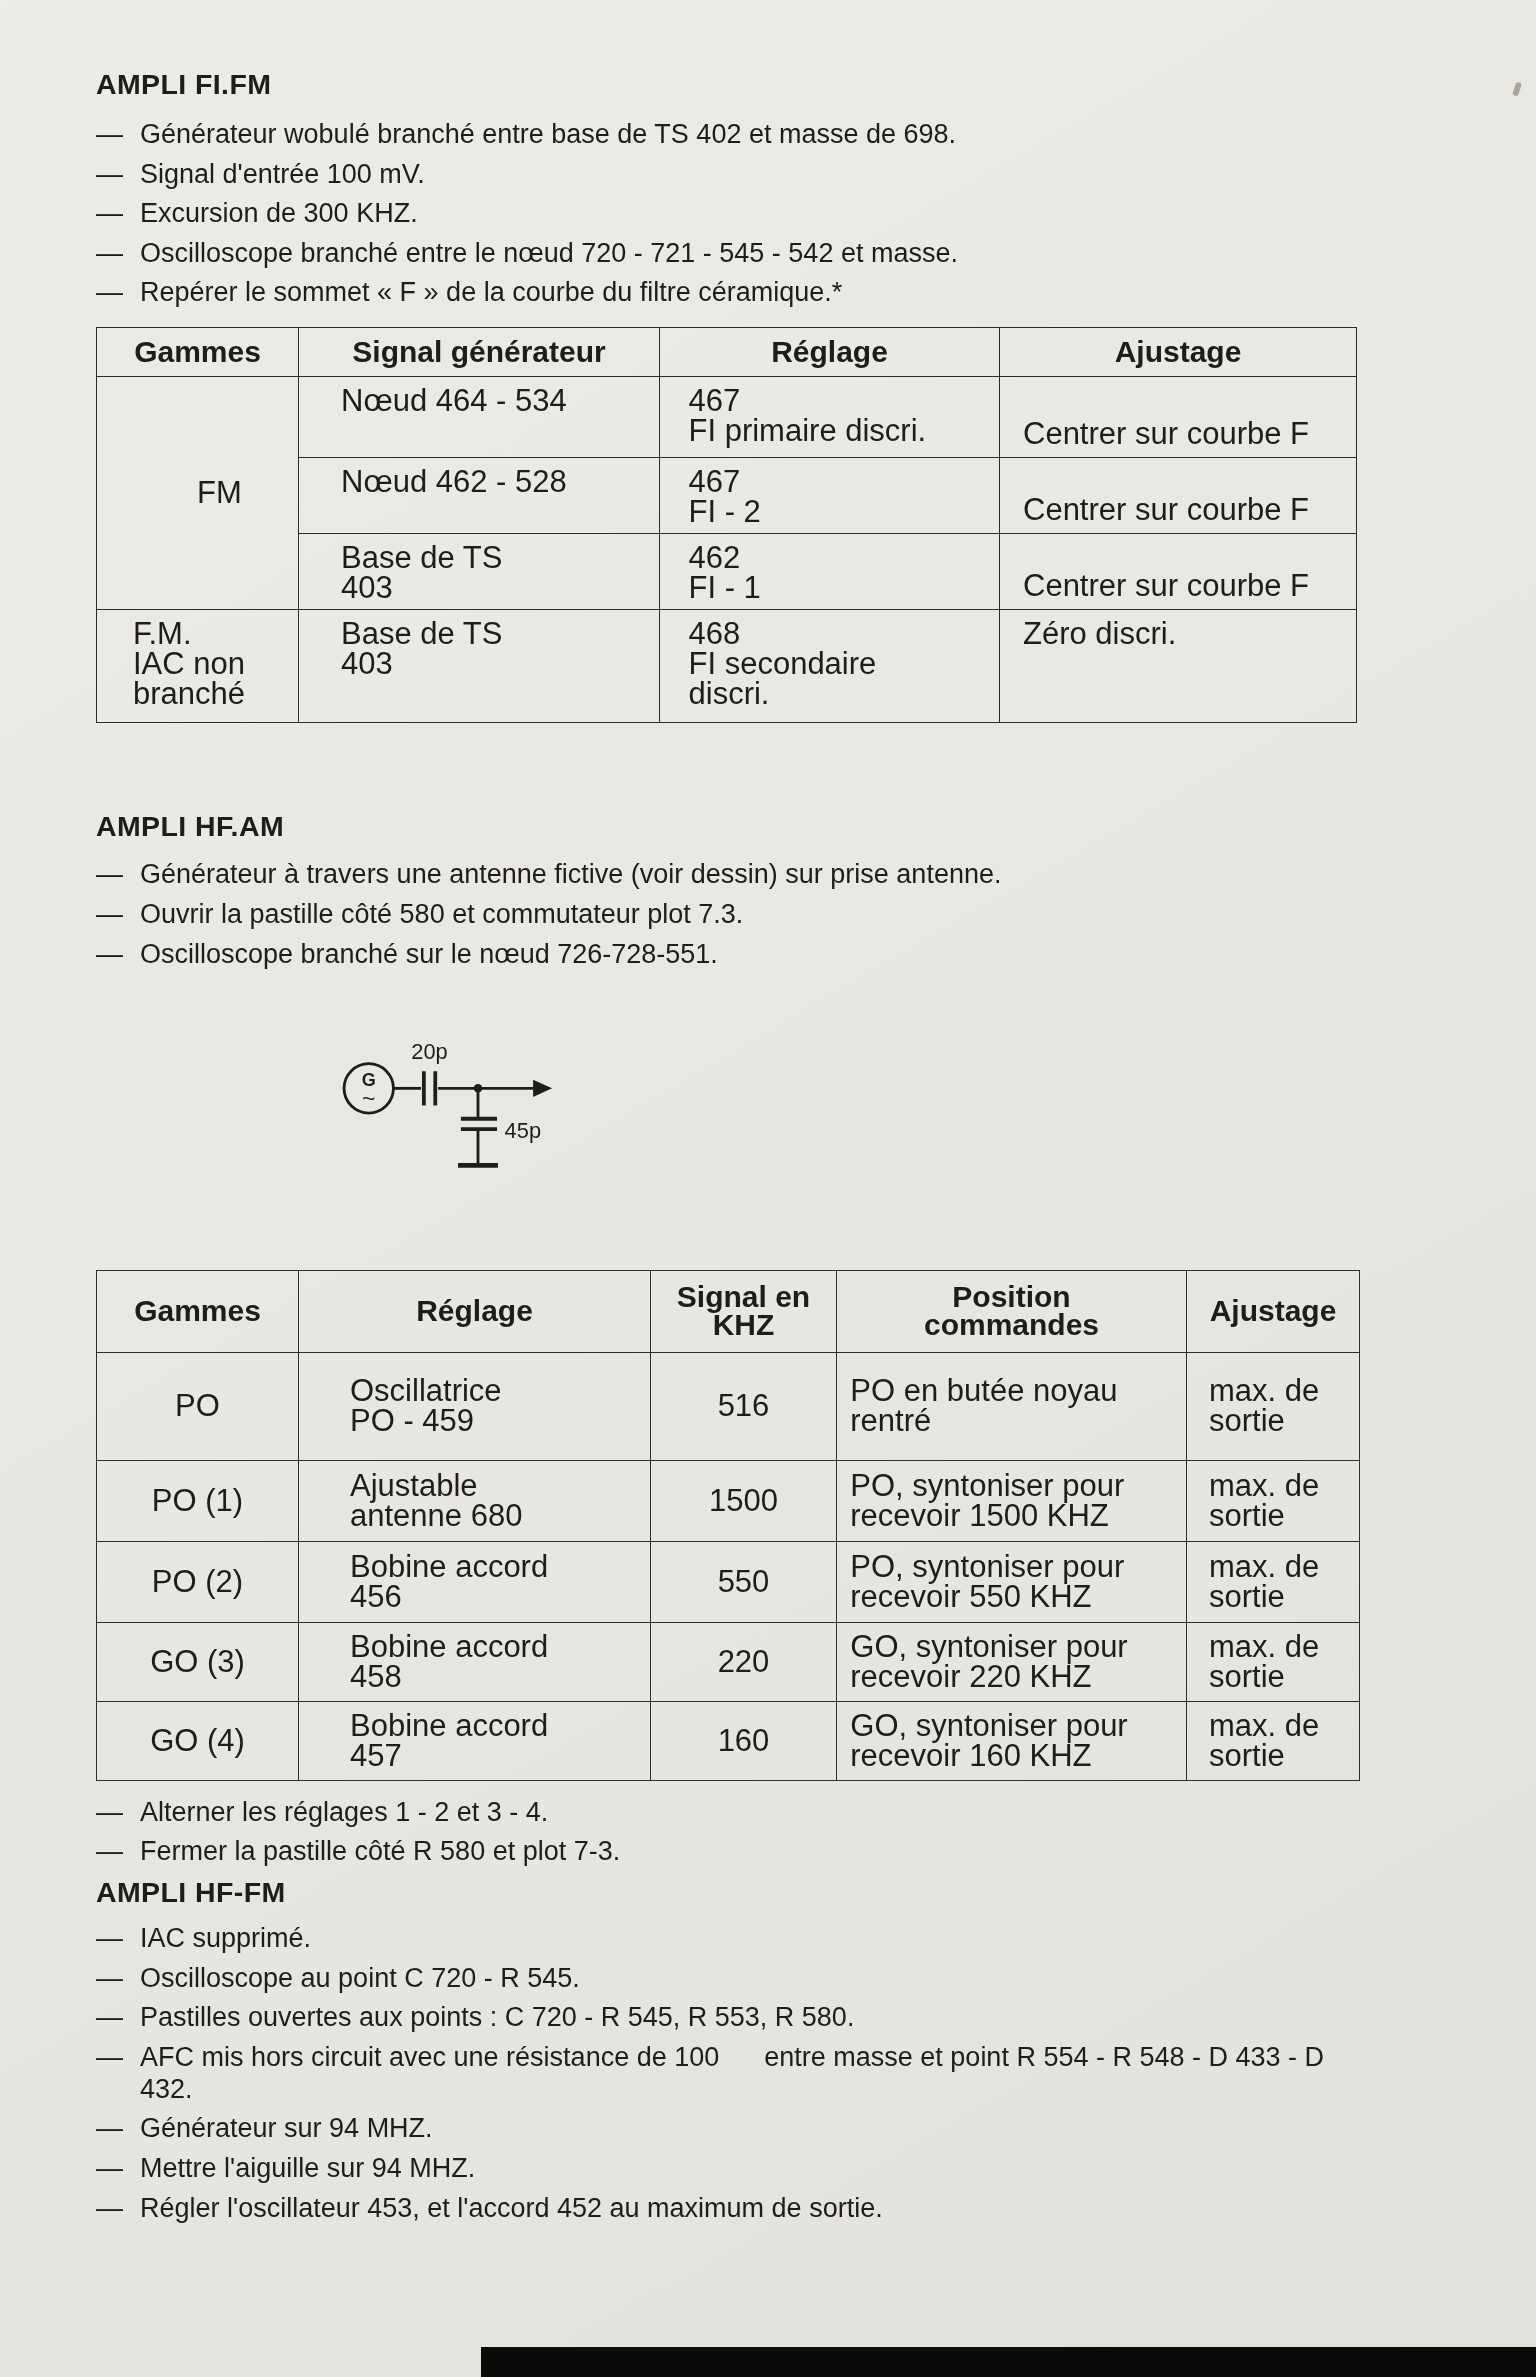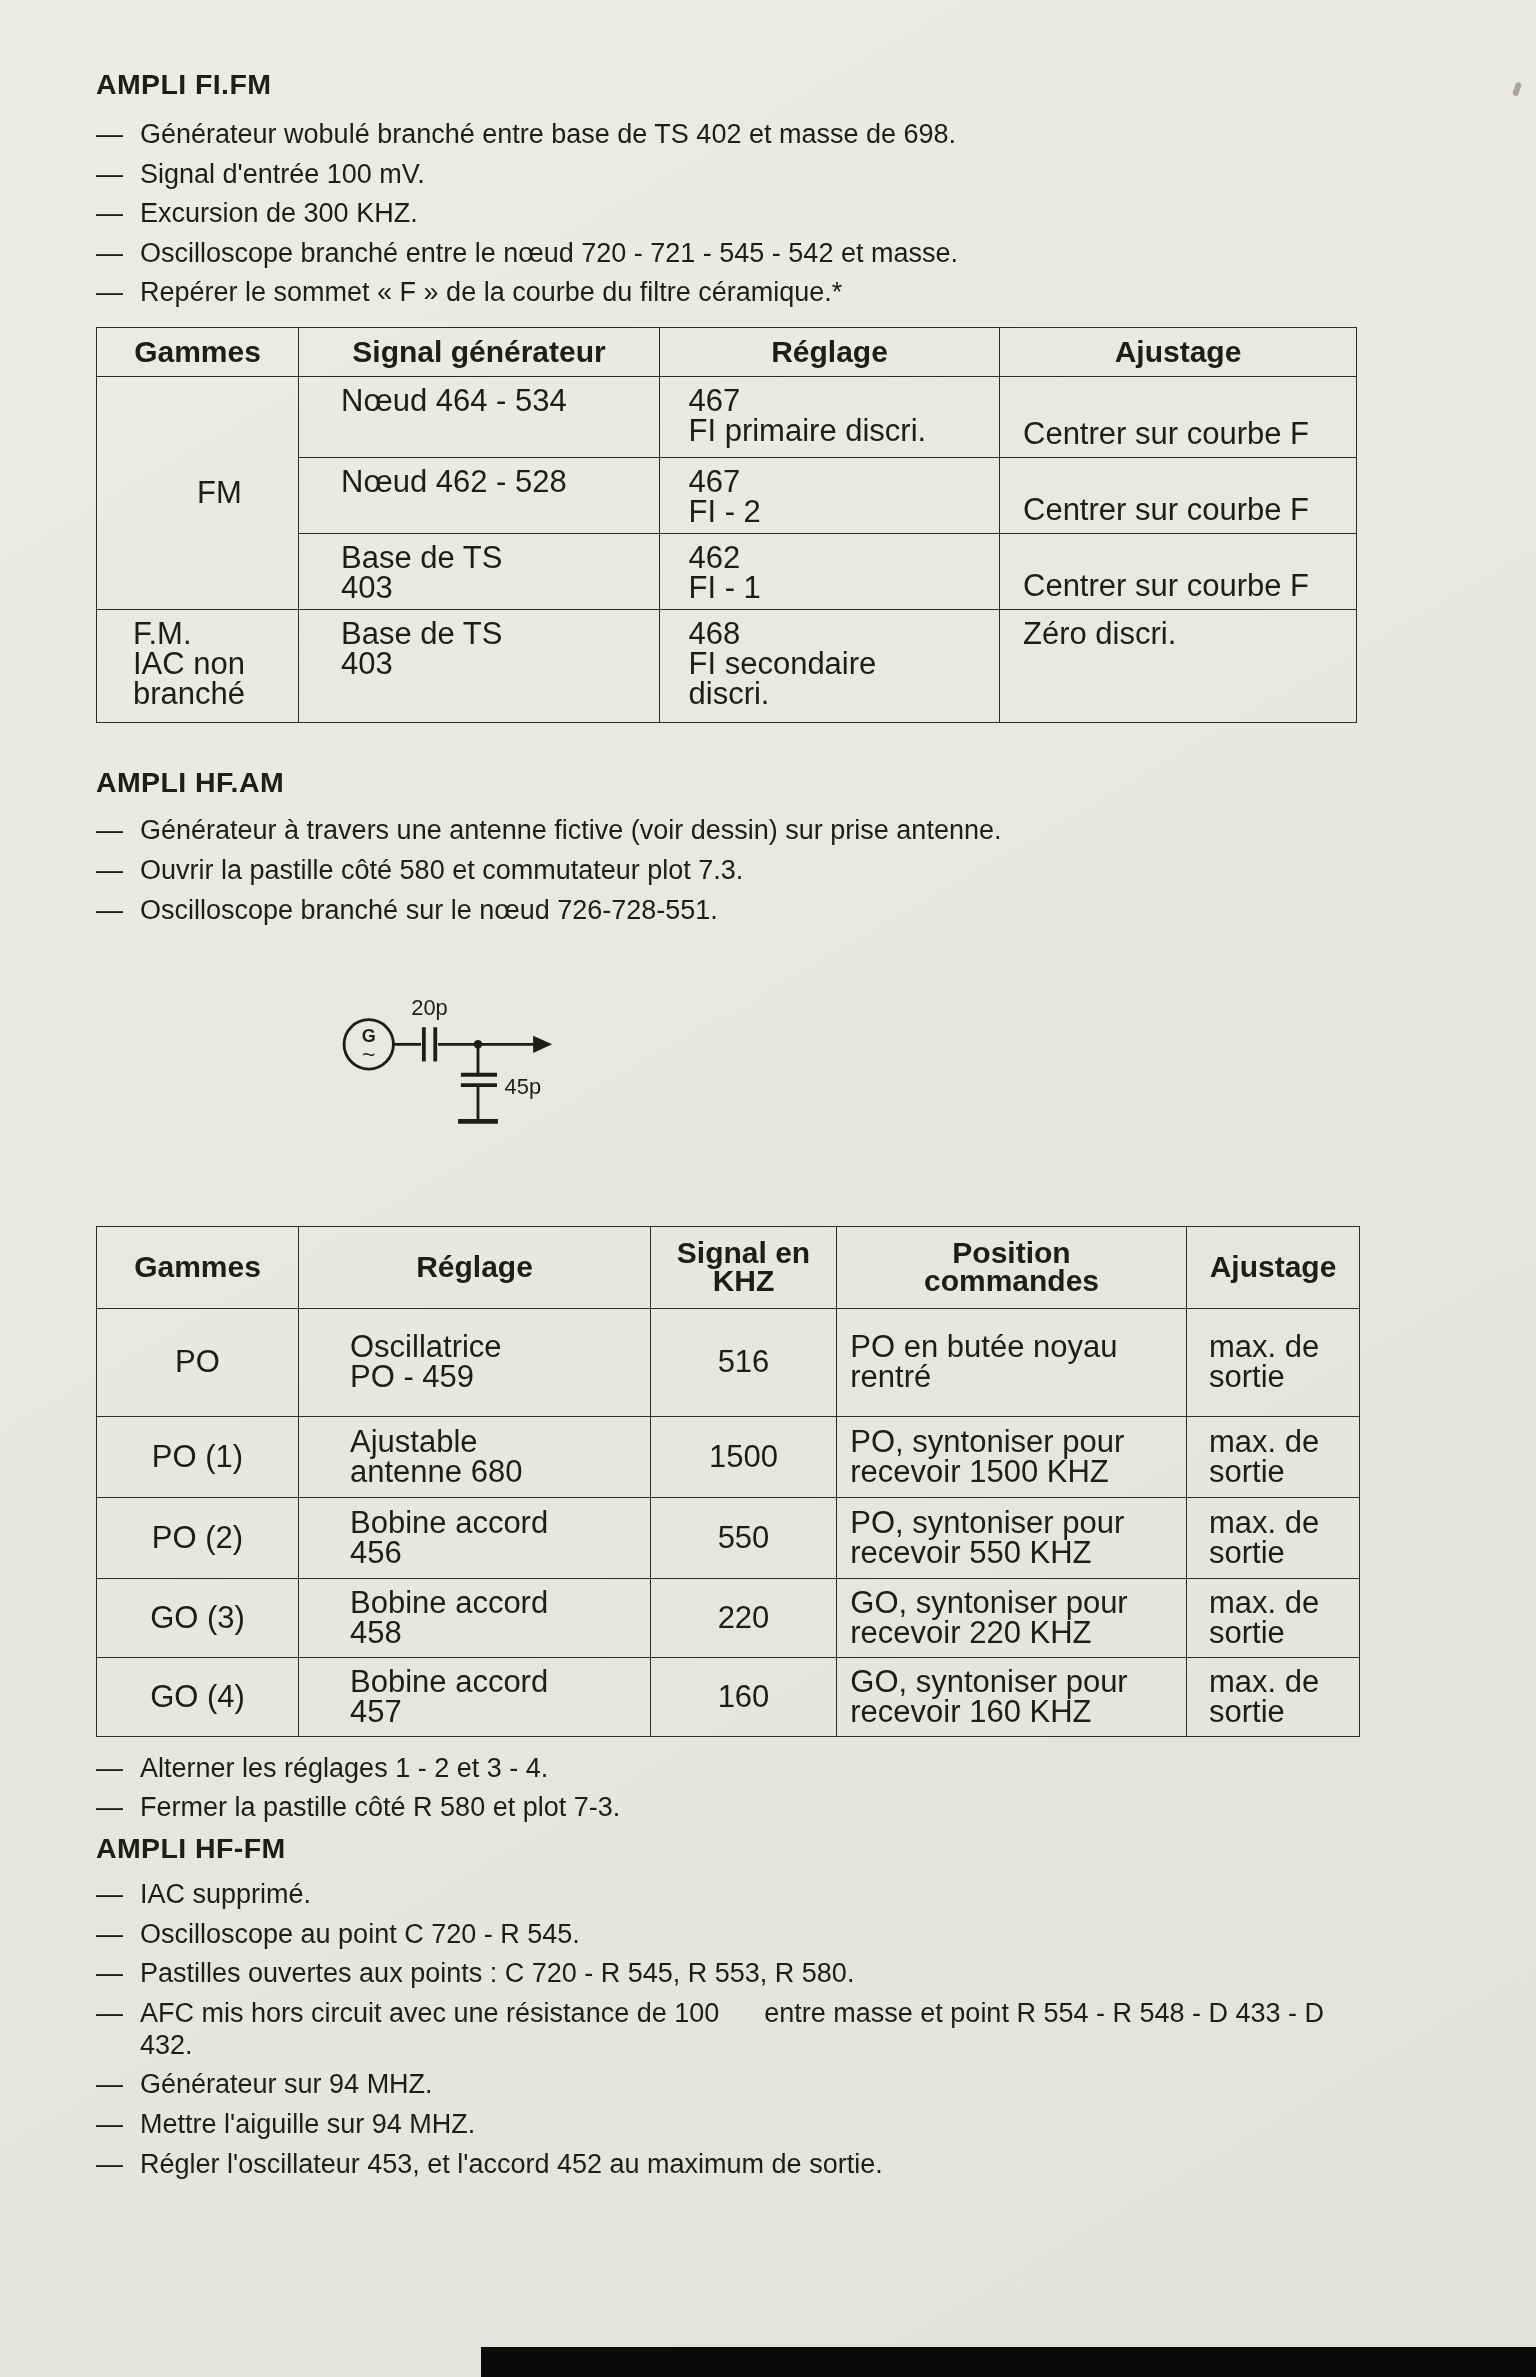--- a/index.html
+++ b/index.html
@@ -7,21 +7,21 @@
   body {
     position:relative;
     overflow:hidden;
     background:linear-gradient(150deg, #edebe7 0%, #e9e7e2 45%, #e3e1db 100%);
     color:#1e1d1b;
     font-family:"Liberation Sans", "DejaVu Sans", sans-serif;
   }
   .content { position:absolute; left:96px; top:67px; width:1265px; }
 
   .sec-title { font-size:28.5px; font-weight:700; line-height:34px; letter-spacing:0.4px; }
-  #title-hf-am { margin-top:42px; }
+  #title-hf-am { margin-top:86px; }
   #title-hf-fm { margin-top:5.7px; }
 
   .bullets { margin-top:17px; }
   .bullets.tight { margin-top:15px; }
   .bullet { display:flex; font-size:27px; line-height:32px; margin-bottom:7.6px; }
   .bullet .dash { flex:0 0 44px; }
   .bullet .btxt { flex:1 1 auto; }
 
   table { border-collapse:collapse; table-layout:fixed; }
   th, td { border:1.9px solid #2e2c28; }

